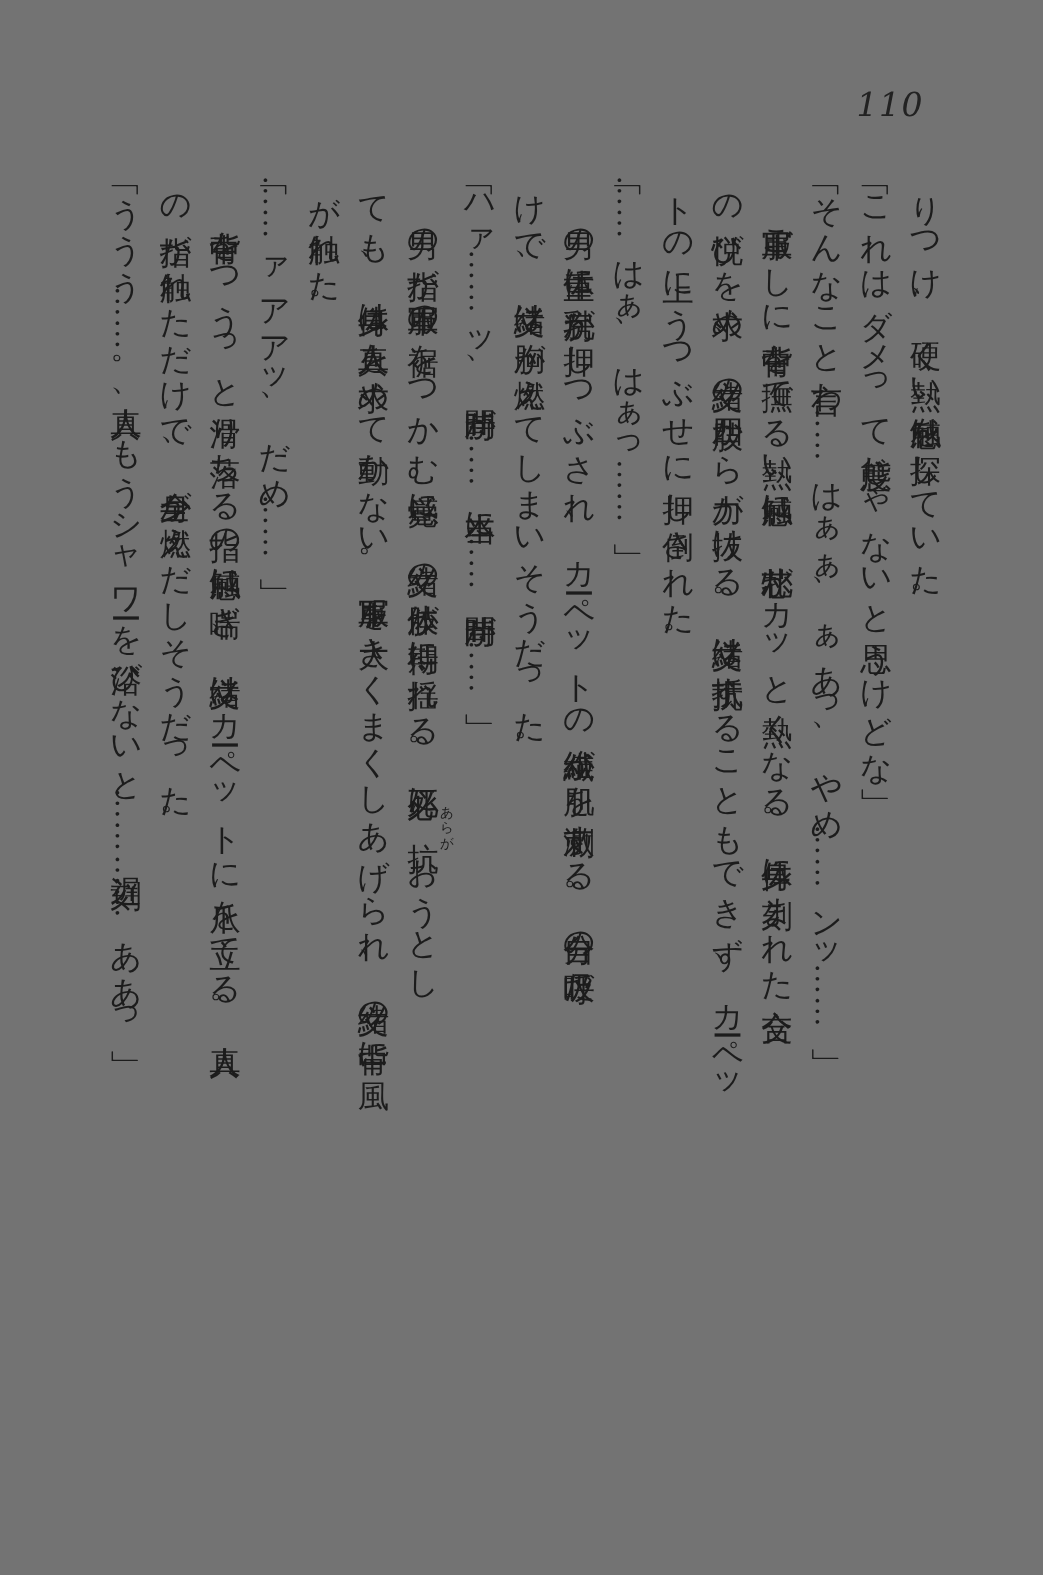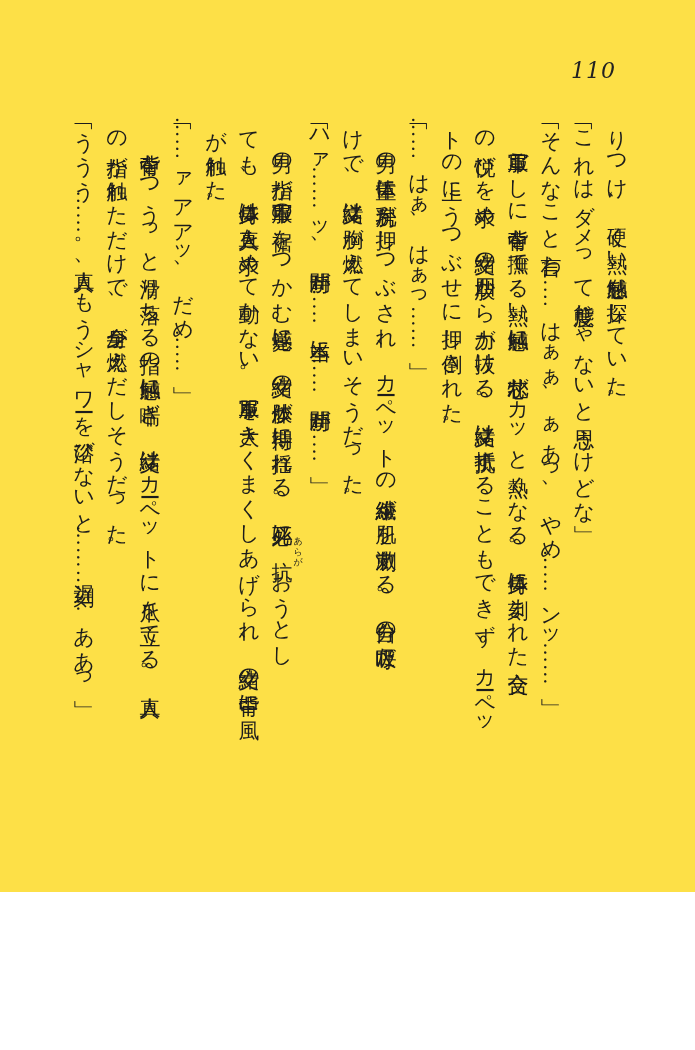--- a/index.html
+++ b/index.html
@@ -3,22 +3,22 @@
 <meta charset="utf-8">
 <style>
   html, body {
     margin: 0;
     padding: 0;
     background: #ffffff;
   }
   .page {
     position: relative;
     width: 695px;
-    height: 892px;
-    background: #fde047;
+    height: 1050px;
+    background: #737373;
     overflow: hidden;
     font-family: "Liberation Serif", serif;
   }
   .page-number {
     position: absolute;
     top: 58px;
     left: 571px;
     font-family: "DejaVu Serif", serif;
     font-style: italic;
     font-size: 22px;

